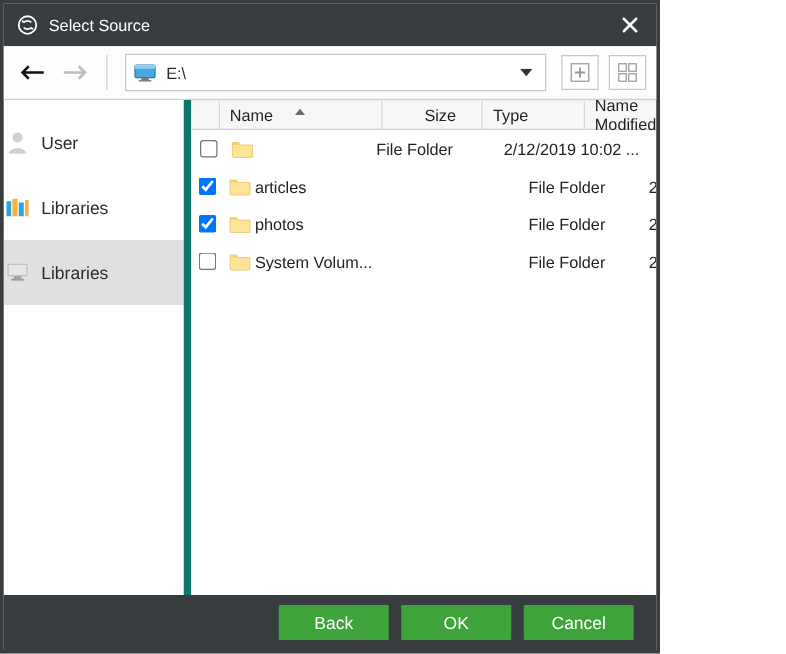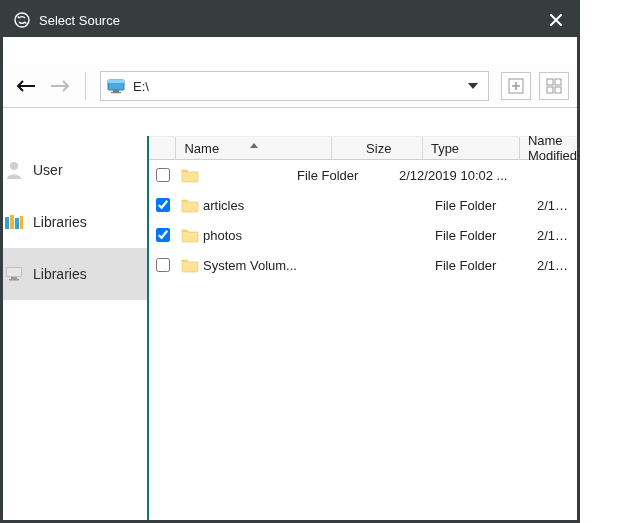--- a/index.html
+++ b/index.html
@@ -1,17 +1,17 @@
 <!DOCTYPE html>
 <html><head>
 <meta charset="utf-8">
 <style>
   * { box-sizing: border-box; margin: 0; padding: 0; font-family: "Segoe UI", Tahoma, sans-serif; }
   html, body { width: 629px; height: 523px; background: #fff; }
-  .window { width: 580px; height: 523px; background: #fff; border: 3px solid #373d3f; display: flex; flex-direction: column; gap: 28px; }
+  .window { width: 528px; height: 523px; background: #fff; border: 3px solid #373d3f; display: flex; flex-direction: column; }
 
   
   .titlebar { height: 34px; background: #373d3f; color: #fff; display: flex; align-items: center; padding: 0 6px 0 10px; }
   .titlebar .logo { width: 18px; height: 18px; margin-right: 8px; display: flex; align-items: center; justify-content: center; }
   .titlebar .title { font-size: 13px; font-weight: 500; flex: 1; }
   .titlebar .close { width: 30px; height: 30px; display: flex; align-items: center; justify-content: center; cursor: pointer; }
 
   
   .toolbar { height: 43px; background: #fdfdfd; border-bottom: 1px solid #cfcfcf; display: flex; align-items: center; padding: 0 8px; gap: 4px; }
   .nav-btn { width: 30px; height: 30px; display: flex; align-items: center; justify-content: center; cursor: pointer; }
@@ -22,21 +22,21 @@
   .pathbox .dd { width: 18px; display:flex; align-items:center; justify-content:center; cursor:pointer;}
   .tool-icon { width: 30px; height: 28px; border: 1px solid #c8c8c8; background: #fff; display:flex; align-items:center; justify-content:center; cursor:pointer; margin-left:4px;}
 
   
   .body { flex: 1; display: flex; overflow: hidden; }
   .sidebar { width: 144px; background: #fff; display: flex; flex-direction: column; padding-top: 8px; }
   .sidebar-item { height: 52px; display: flex; align-items: center; padding-left: 2px; gap: 10px; cursor: pointer; font-size: 14px; color: #2a2a2a; }
   .sidebar-item.selected { background: #e0e0e0; }
   .sidebar-icon { width: 18px; height: 18px; display:flex; align-items:center; justify-content:center;}
 
-  .main { flex: 1; display: flex; flex-direction: column; border-left: 2px solid #0f766e; overflow: hidden; }
+  .main { flex: 1; display: flex; flex-direction: column; border-left: 6px solid #0f766e; overflow: hidden; }
   .header-row { height: 24px; background: #f7f7f7; border-bottom: 1px solid #cfcfcf; border-top: 1px solid #eee; display: flex; align-items: stretch; font-size: 13px; color: #222; }
   .h-check { width: 28px; display:flex; align-items:center; justify-content:center; }
   .h-col { display:flex; align-items:center; padding-left: 8px; border-left: 1px solid #d8d8d8; position: relative; }
   .h-name { width: 164px; }
   .h-size { width: 94px; padding-left: 34px; }
   .h-type { width: 102px; }
   .h-date { flex: 1; }
   .sort-ind { position:absolute; top:-1px; left:50%; transform:translateX(-50%); }
 
   .rows { flex:1; overflow:hidden; background:#fff; }
@@ -237,14 +237,25 @@
             </span>
             <span class="r-name">System Volum...</span>
             <span class="r-size"></span>
             <span class="r-type">File Folder</span>
             <span class="r-date">2/12/2019 10:14 ...</span>
           </div>
         </div>
     </div>
   </div>
 
+  <div class="footer">
+    <div class="btn">
+        <span>Back</span>
+      </div>
+    <div class="btn">
+        <span>OK</span>
+      </div>
+    <div class="btn">
+        <span>Cancel</span>
+      </div>
+  </div>
 
 </div>
 
 </body></html>

